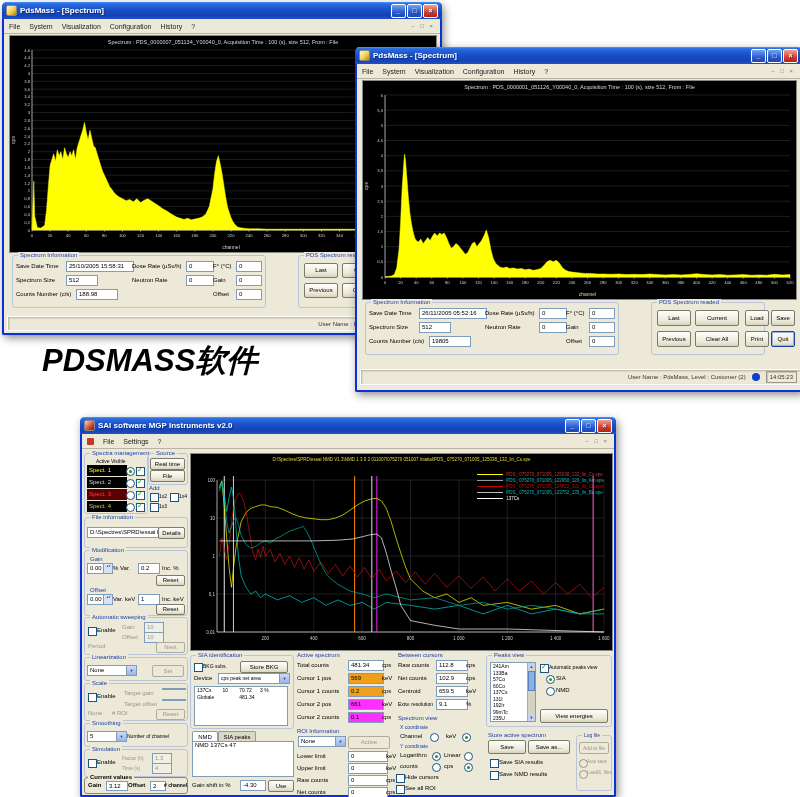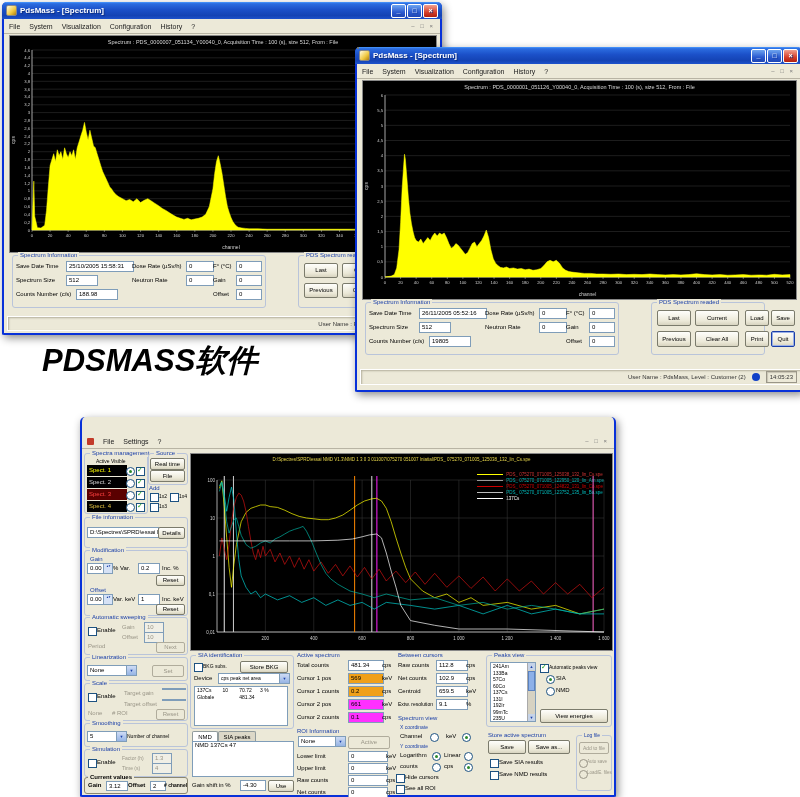--- a/index.html
+++ b/index.html
@@ -390,20 +390,29 @@
   <div class="btn" style="left:388px;top:284px;width:22px;height:14px;line-height:14px;">Print</div>
   <div class="btn def" style="left:414px;top:284px;width:22px;height:14px;line-height:14px;">Quit</div>
   <div class="statusbar" style="left:3px;top:322px;width:432px;height:14px;">
     <span>User Name : PdsMass, Level : Customer (2)</span>
     <span style="width:8px;height:8px;border-radius:50%;background:#1040c8;display:inline-block;flex:0 0 auto;"></span>
     <span class="sunken">14:05:23</span>
   </div>
 </div>
 
 <div class="window" style="left:80px;top:417px;width:532px;height:378px;z-index:3;">
+  <div class="titlebar">
+    <div class="tb-ico red"></div>
+    <span>SAI software MGP Instruments v2.0</span>
+    <div class="tb-btns">
+      <div class="tbb">_</div>
+      <div class="tbb">□</div>
+      <div class="tbb close">×</div>
+    </div>
+  </div>
   <div class="menubar" style="top:17px;">
     <span style="width:7px;height:7px;background:#c23b2a;border-radius:1px;display:inline-block;"></span>
     <span>File</span>
     <span>Settings</span>
     <span>?</span>
     <span class="mright">– □ ×</span>
   </div>
 
   <div class="grp" style="left:2px;top:36px;width:62px;height:59px;">
     <div class="glbl">Spectra management</div>

